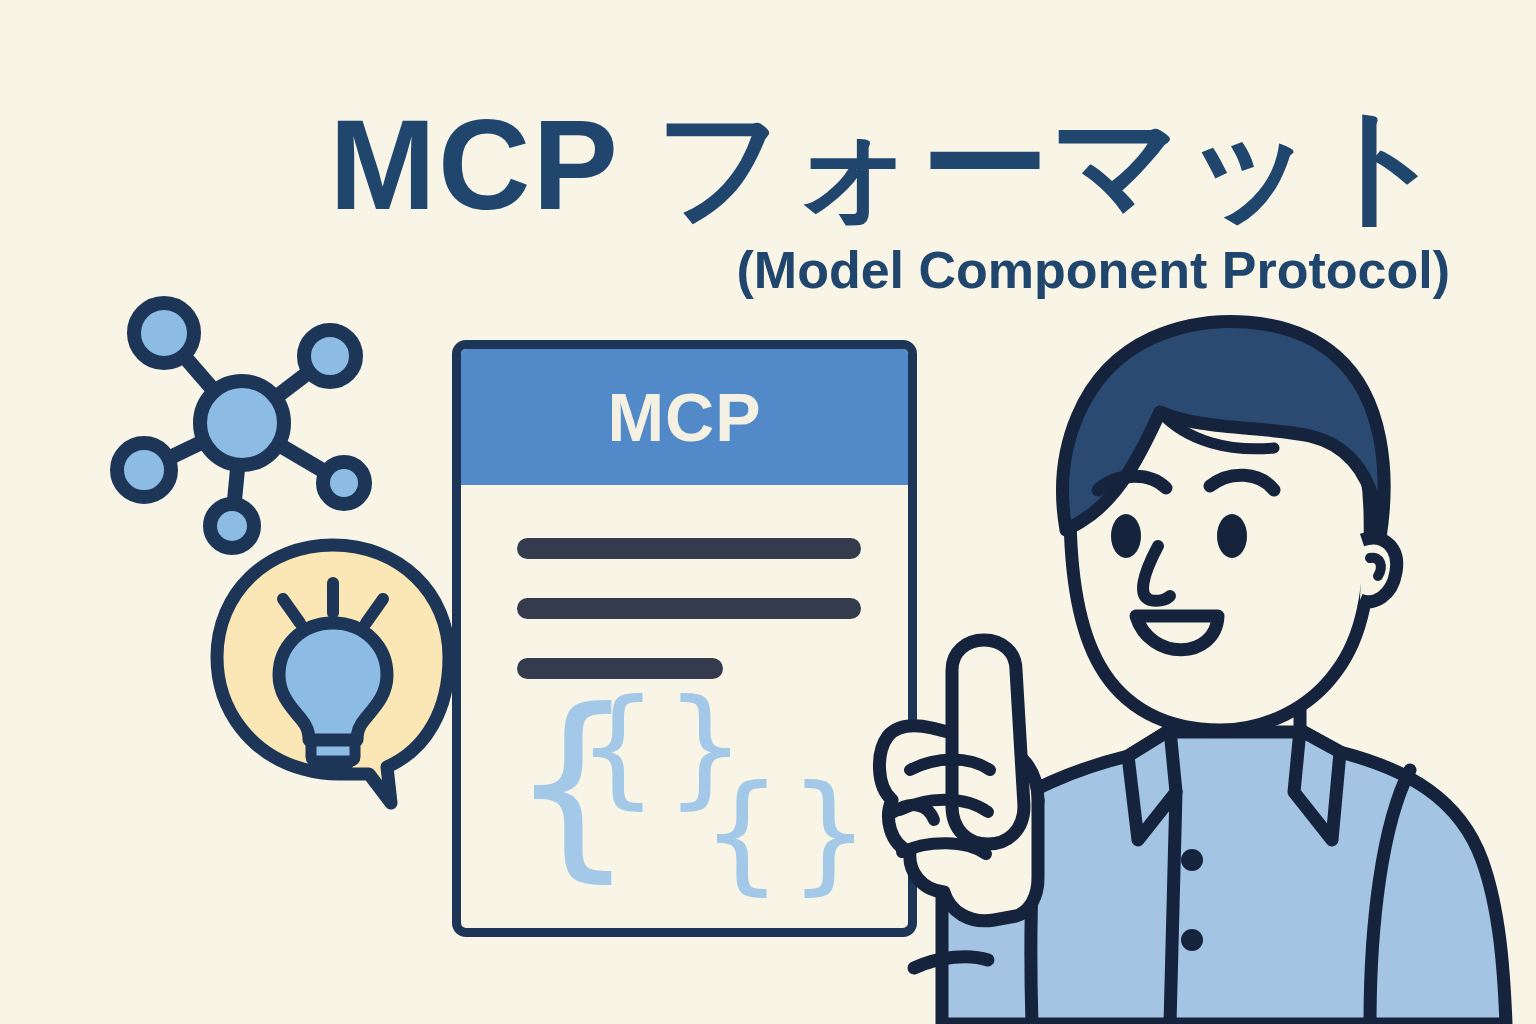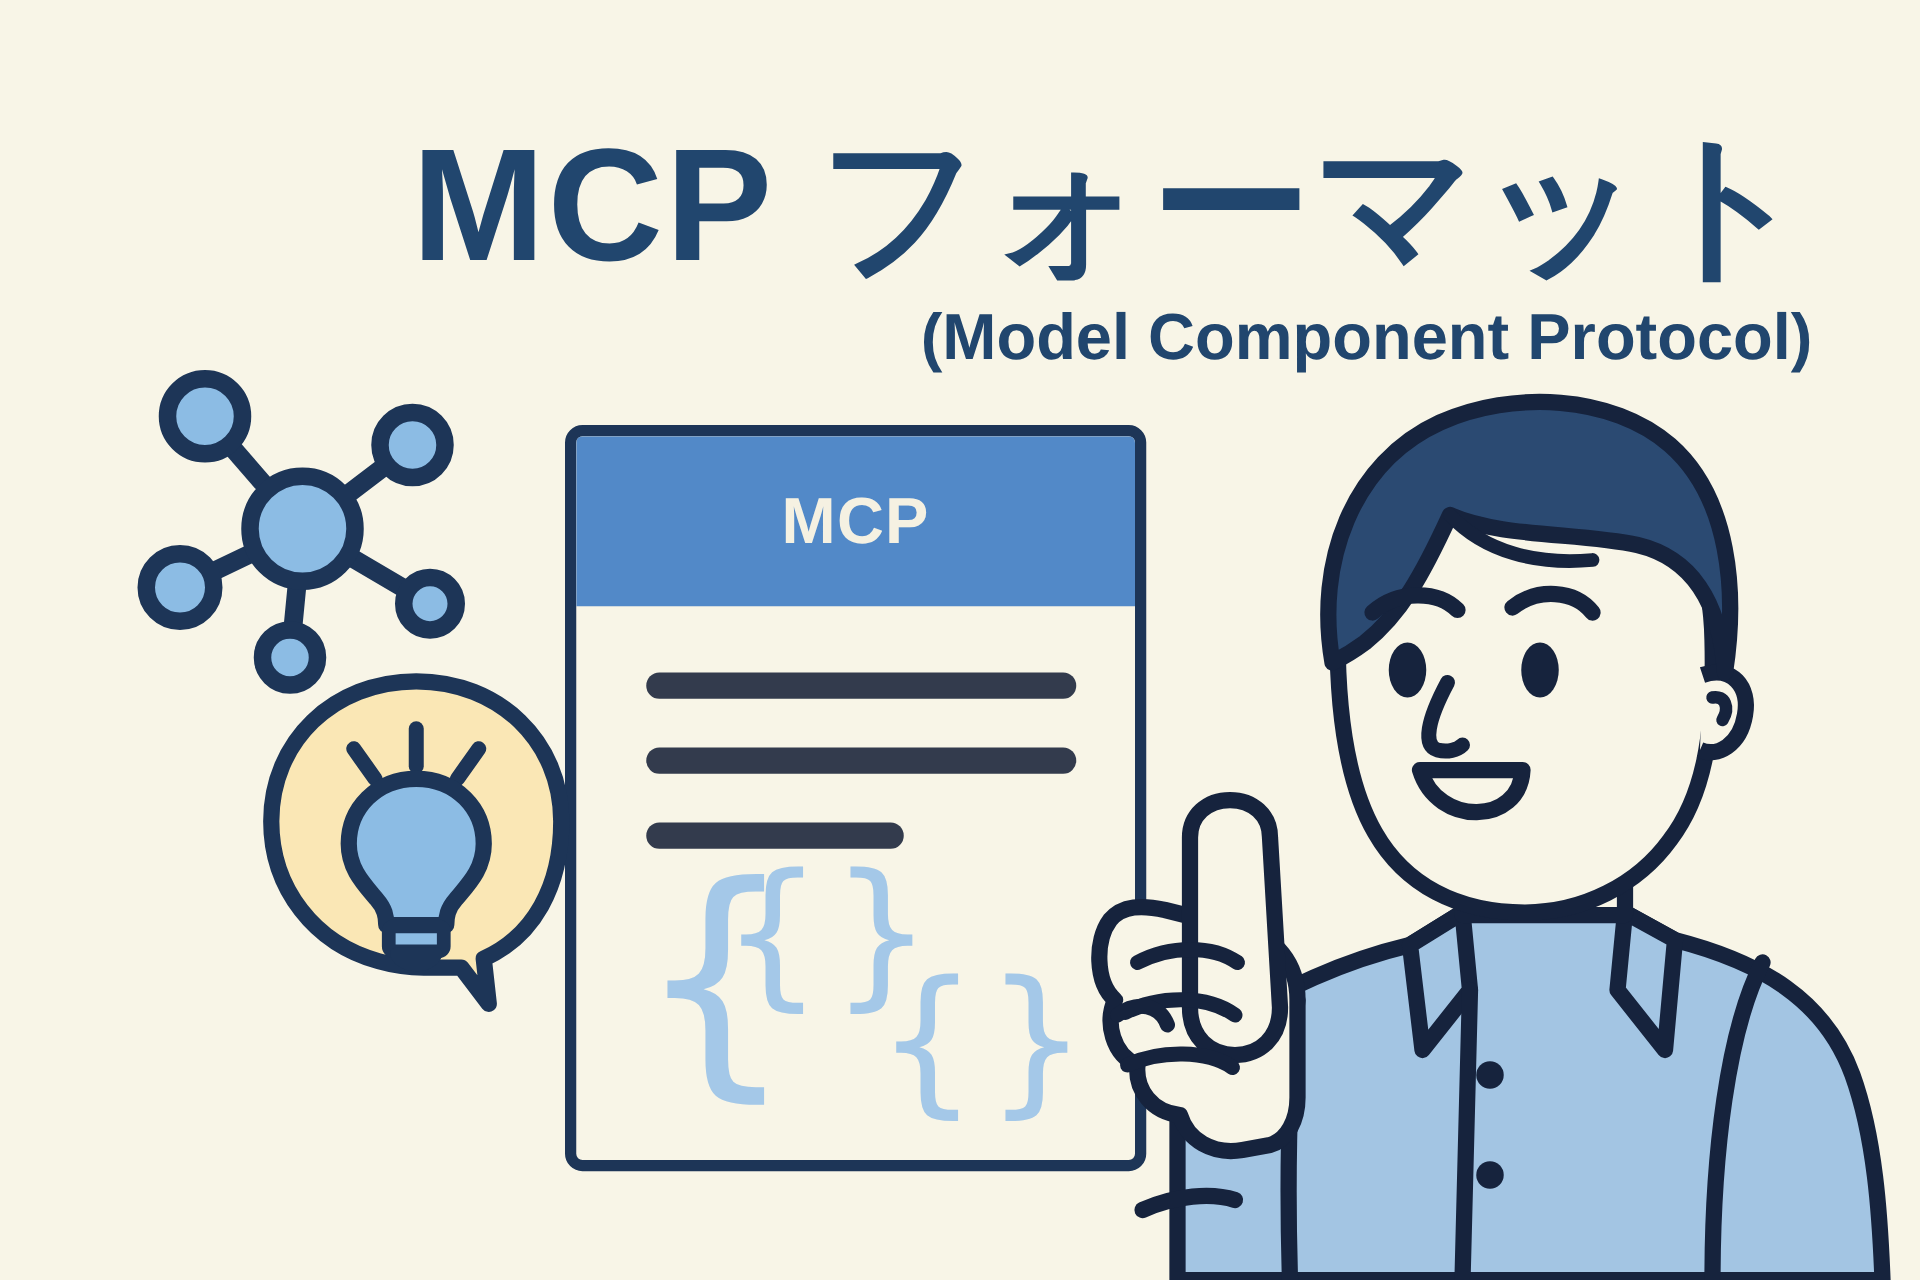--- a/index.html
+++ b/index.html
@@ -60,21 +60,21 @@
     z-index: 3;
   }
   #doc-header {
     height: 136px;
     background: #5289C8;
     display: flex;
     align-items: center;
     justify-content: center;
   }
   #doc-header-text {
-    font-size: 52px;
+    font-size: 68px;
     font-weight: 700;
     color: #F5F1E2;
     letter-spacing: 1px;
   }
   #doc-body { position: relative; height: 452px; }
   .text-bar {
     position: absolute;
     height: 21px;
     background: #333B4D;
     border-radius: 11px;

